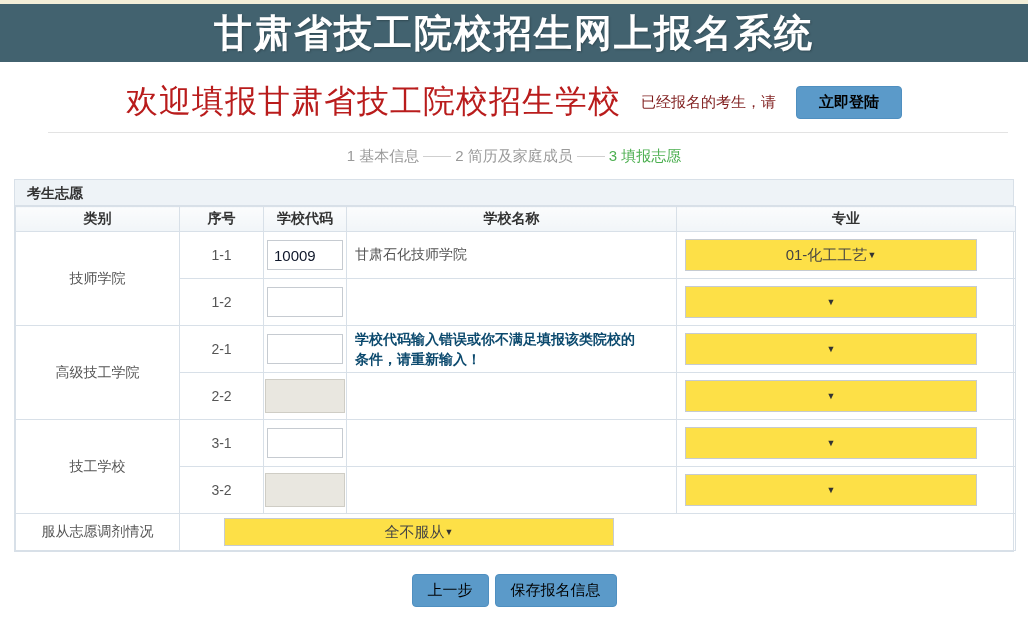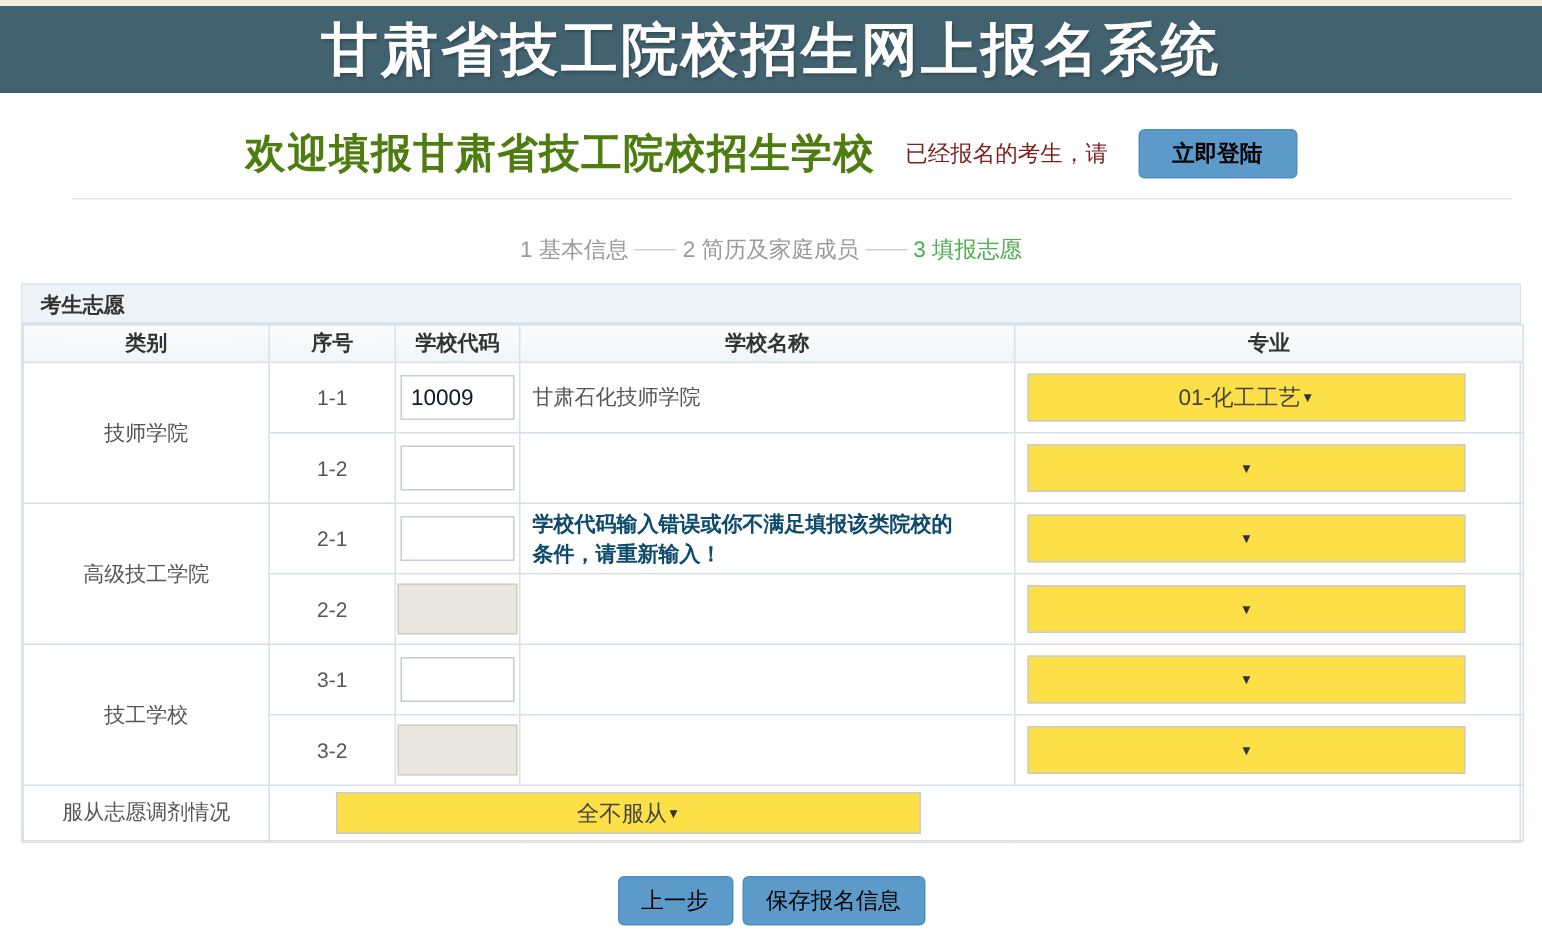--- a/index.html
+++ b/index.html
@@ -29,43 +29,43 @@
   }
   .welcome-row {
     margin-top: 24px;
     display: flex;
     align-items: center;
     justify-content: center;
     gap: 20px;
     height: 32px;
   }
   .welcome-row h2 {
-    font-size: 27px;
-    font-weight: bold;
-    color: #4d7c0f;
+    font-size: 32px;
+    font-weight: normal;
+    color: #b91c1c;
     letter-spacing: 1px;
   }
   .login-hint { font-size: 15px; color: #7f1d1d; }
   .btn {
     background: #5b9ac9;
     color: #000000;
     border: 1px solid #4f8fc0;
     border-radius: 4px;
     font-size: 15px;
     font-weight: bold;
     cursor: pointer;
     font-family: inherit;
   }
   .login-btn { padding: 6px 22px; }
   .divider {
     border-bottom: 1px solid #e3e3e3;
     margin: 14px 20px 0 48px;
   }
   .steps {
-    margin-top: 23px;
+    margin-top: 13px;
     display: flex;
     align-items: center;
     justify-content: center;
     gap: 4px;
     font-size: 15px;
     color: #9a9a9a;
     height: 20px;
   }
   .steps .dash { width: 28px; border-top: 1px solid #cfcfcf; display: inline-block; }
   .steps .active { color: #4caf50; }

